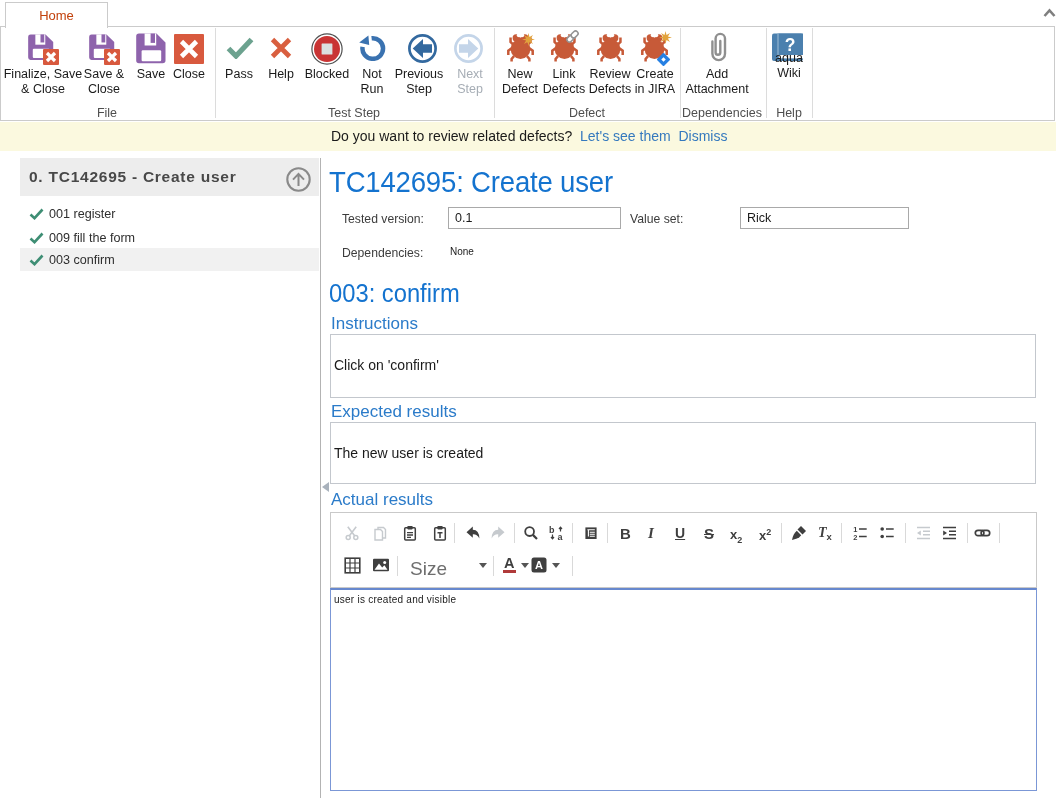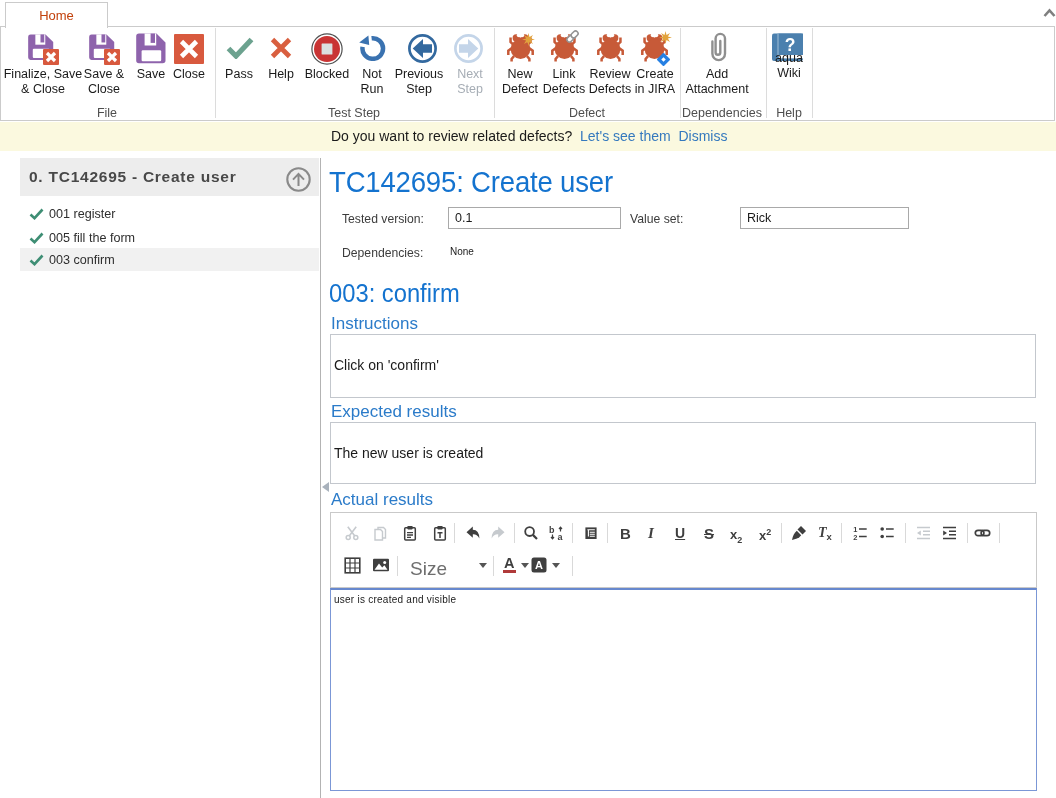--- a/index.html
+++ b/index.html
@@ -185,21 +185,21 @@
     <path d="M12.5 19 V7.5 M7 12.6 L12.5 6.9 L18 12.6" fill="none" stroke="#8a8a8a" stroke-width="2"></path>
   </svg>
 <div class="abs" style="left:20px;top:248px;width:299px;height:23px;background:#f1f1f1"></div>
 <svg class="abs" style="left:29px;top:208px" width="15" height="12" viewBox="0 0 15 12">
     <path d="M1.5 6.5 L5.5 10.2 L13.5 1.5" fill="none" stroke="#3e8e74" stroke-width="2.6"></path>
   </svg>
 <div class="abs" style="left:49px;top:207px;font-size:12.6px;color:#2e2e2e">001 register</div>
 <svg class="abs" style="left:29px;top:232px" width="15" height="12" viewBox="0 0 15 12">
     <path d="M1.5 6.5 L5.5 10.2 L13.5 1.5" fill="none" stroke="#3e8e74" stroke-width="2.6"></path>
   </svg>
-<div class="abs" style="left:49px;top:231px;font-size:12.6px;color:#2e2e2e">005 fill the form</div>
+<div class="abs" style="left:49px;top:231px;font-size:12.6px;color:#2e2e2e">009 fill the form</div>
 <svg class="abs" style="left:29px;top:254px" width="15" height="12" viewBox="0 0 15 12">
     <path d="M1.5 6.5 L5.5 10.2 L13.5 1.5" fill="none" stroke="#3e8e74" stroke-width="2.6"></path>
   </svg>
 <div class="abs" style="left:49px;top:253px;font-size:12.6px;color:#2e2e2e">003 confirm</div>
 
 <div class="abs" style="left:320px;top:158px;width:1px;height:640px;background:#b3b3b3"></div>
 <div class="abs" style="left:322px;top:482px;width:0;height:0;border-top:5px solid transparent;border-bottom:5px solid transparent;border-right:7px solid #a9b2bc"></div>
 
 <div class="abs" style="left:329px;top:166px;font-size:29px;letter-spacing:-0.2px;color:#1473cf;transform:scaleX(0.95);transform-origin:left top">TC142695: Create user</div>
 <div class="abs" style="left:342px;top:212px;font-size:12.2px;color:#3c3c3c">Tested version:</div>

